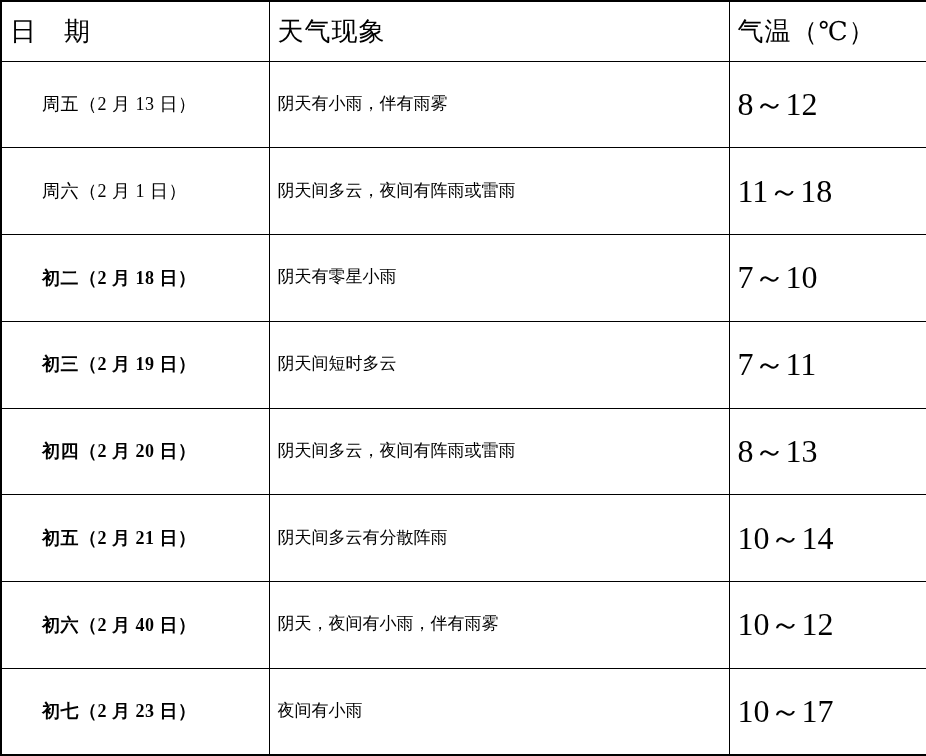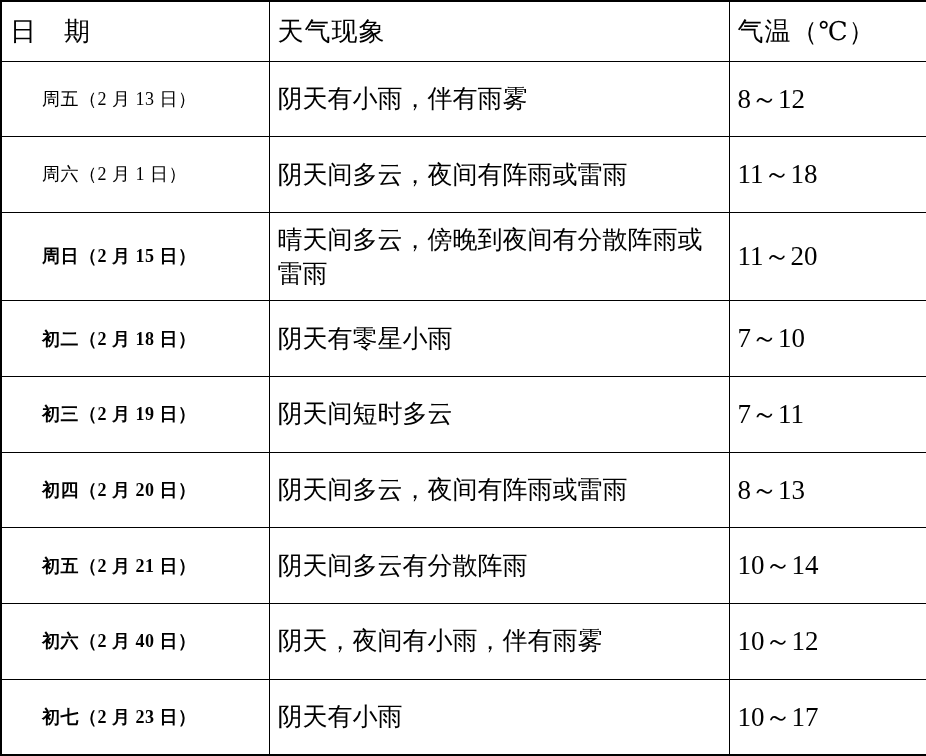--- a/index.html
+++ b/index.html
@@ -27,22 +27,22 @@
   }
   thead th {
     font-weight: normal;
     font-size: 26px;
     height: 60px;
     letter-spacing: 1px;
   }
   tbody tr { height: 62px; }
   td.date-cell { font-size: 18px; letter-spacing: 0.5px; padding-left: 40px; }
   td.date-cell.bold { font-weight: bold; }
-  td.weather-cell { font-size: 25px; margin-left: 17px; }
-  td.temp-cell { font-size: 27px; }
+  td.weather-cell { font-size: 17px; margin-left: 17px; }
+  td.temp-cell { font-size: 32px; }
 </style>
 </head>
 <body>
 
 <table class="forecast">
   <colgroup>
     <col style="width:268px">
     <col style="width:460px">
     <col style="width:198px">
   </colgroup>
@@ -58,25 +58,20 @@
         <td class="date-cell">周五（2 月 13 日）</td>
         <td class="weather-cell">阴天有小雨，伴有雨雾</td>
         <td class="temp-cell">8～12</td>
       </tr>
       <tr>
         <td class="date-cell">周六（2 月 1 日）</td>
         <td class="weather-cell">阴天间多云，夜间有阵雨或雷雨</td>
         <td class="temp-cell">11～18</td>
       </tr>
       <tr>
-        <td class="date-cell bold">周日（2 月 15 日）</td>
-        <td class="weather-cell">晴天间多云，傍晚到夜间有分散阵雨或雷雨</td>
-        <td class="temp-cell">11～20</td>
-      </tr>
-      <tr>
         <td class="date-cell bold">初二（2 月 18 日）</td>
         <td class="weather-cell">阴天有零星小雨</td>
         <td class="temp-cell">7～10</td>
       </tr>
       <tr>
         <td class="date-cell bold">初三（2 月 19 日）</td>
         <td class="weather-cell">阴天间短时多云</td>
         <td class="temp-cell">7～11</td>
       </tr>
       <tr>
@@ -89,17 +84,17 @@
         <td class="weather-cell">阴天间多云有分散阵雨</td>
         <td class="temp-cell">10～14</td>
       </tr>
       <tr>
         <td class="date-cell bold">初六（2 月 40 日）</td>
         <td class="weather-cell">阴天，夜间有小雨，伴有雨雾</td>
         <td class="temp-cell">10～12</td>
       </tr>
       <tr>
         <td class="date-cell bold">初七（2 月 23 日）</td>
-        <td class="weather-cell">阴天有小雨</td>
+        <td class="weather-cell">夜间有小雨</td>
         <td class="temp-cell">10～17</td>
       </tr>
     </tbody>
 </table>
 
 </body></html>

